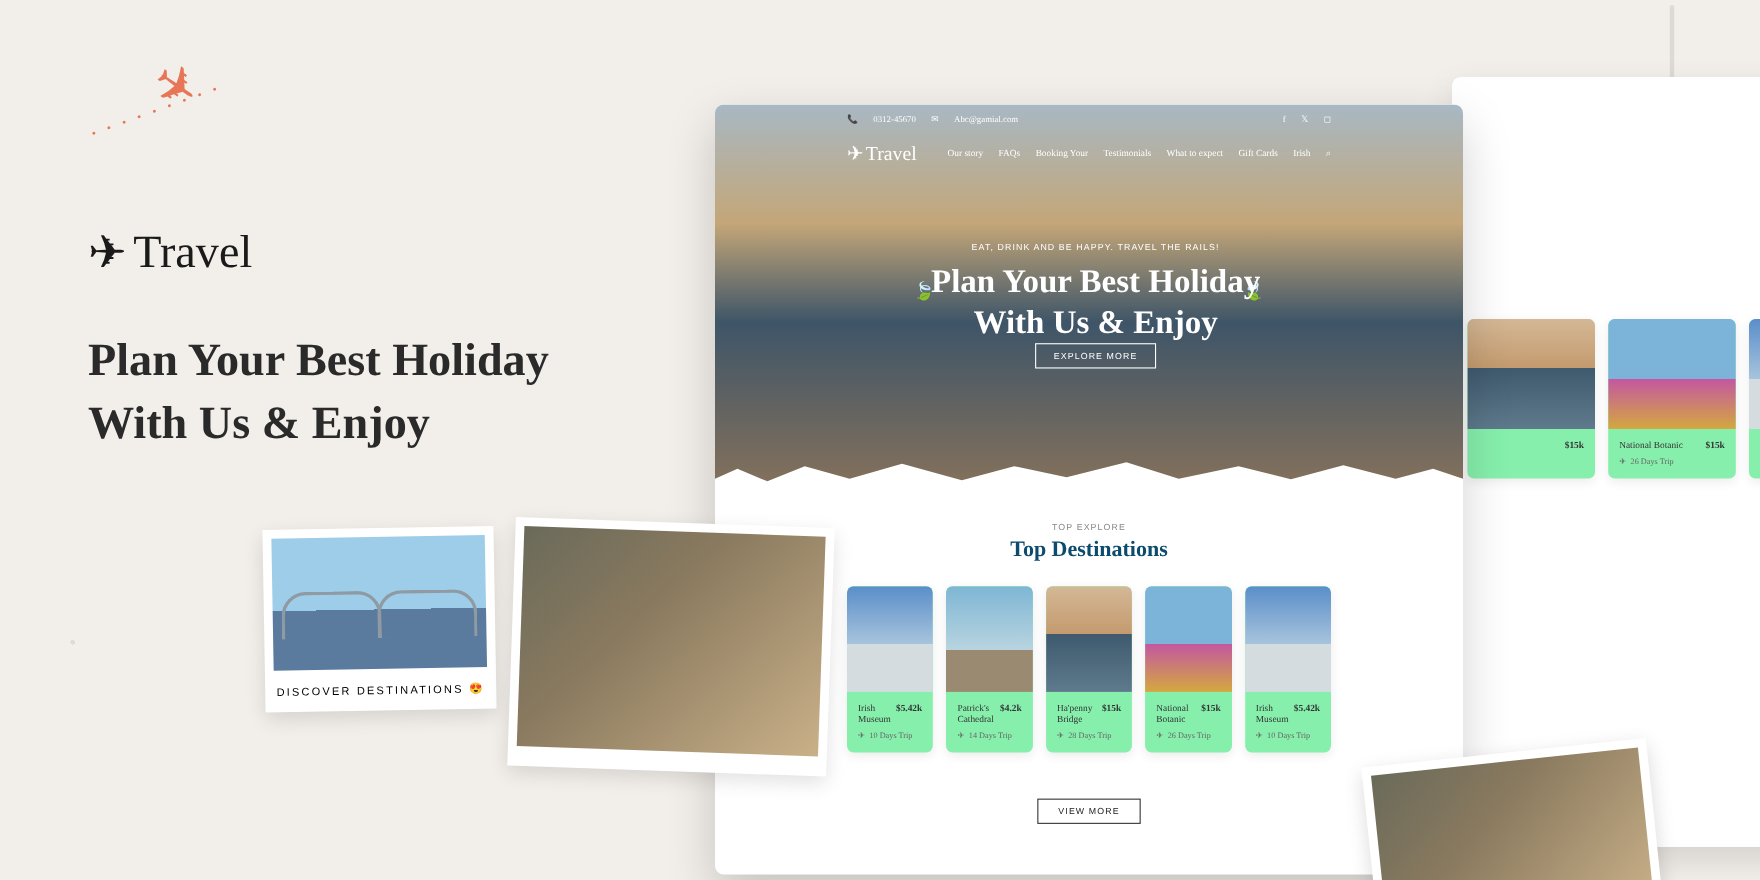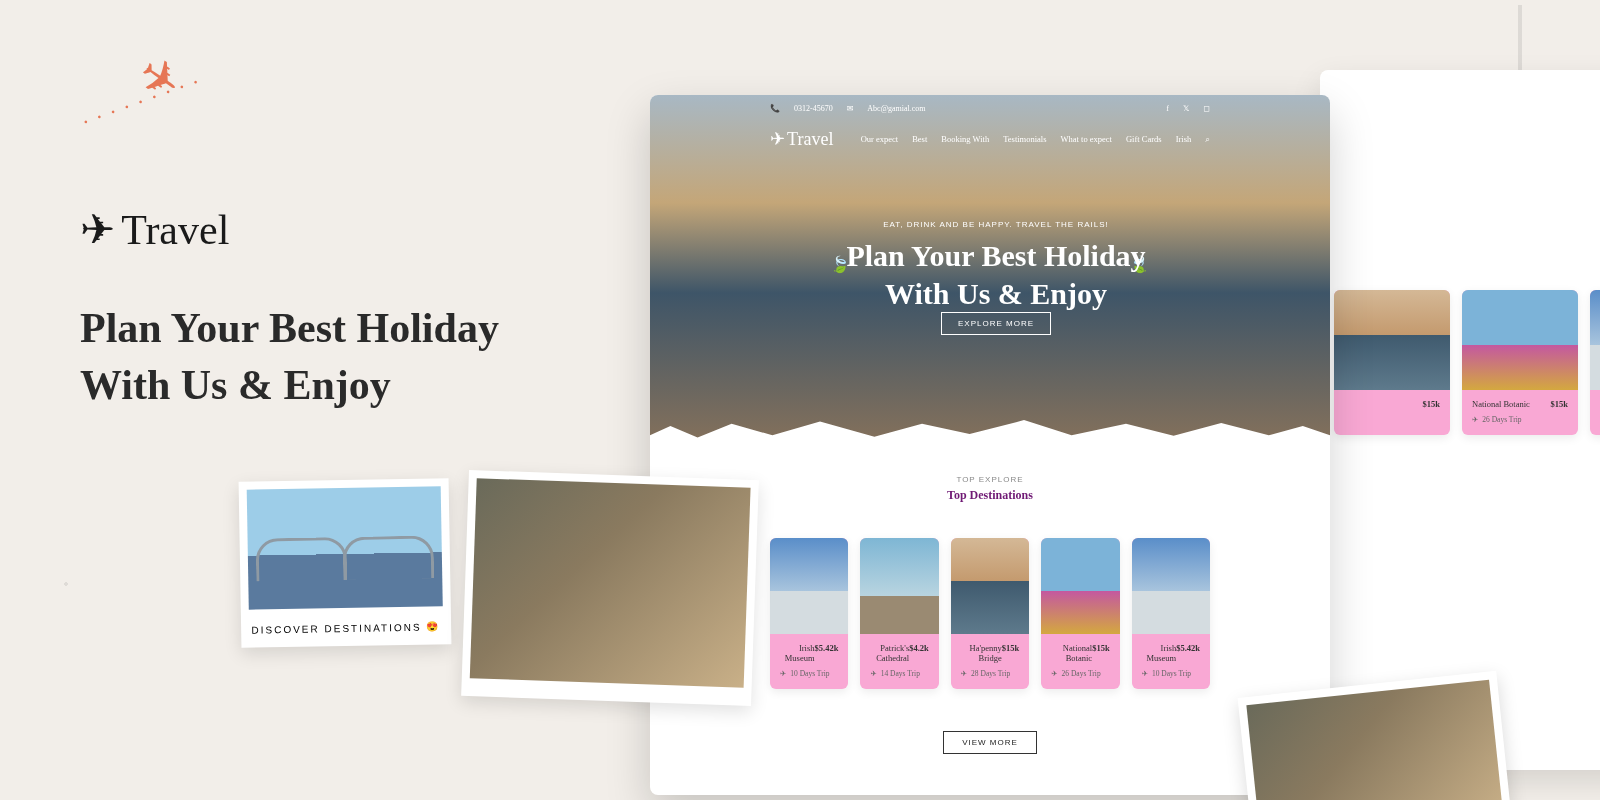--- a/index.html
+++ b/index.html
@@ -43,23 +43,23 @@
 .hero-center{position:absolute;top:125px;left:12px;right:0;text-align:center;color:#fff}
 .hero-center .tag{font-size:8px;letter-spacing:1px;font-family:Arial,sans-serif}
 .hero-center h1{font-size:30px;font-weight:700;margin-top:8px;line-height:1.25}
 .hero-center .cta{display:inline-block;border:1px solid #fff;padding:6px 16px;font-size:8px;letter-spacing:1px;font-family:Arial,sans-serif}
 .leaf{position:absolute;top:160px;font-size:16px;color:#fff}
 .leaf.l{left:180px}.leaf.r{right:180px;transform:scaleX(-1)}
 .tear{position:absolute;bottom:-1px;left:0;right:0;height:46px;background:#fff;clip-path:polygon(0 55%,3% 35%,7% 60%,12% 30%,18% 55%,25% 25%,33% 58%,40% 30%,47% 52%,55% 22%,62% 55%,70% 30%,77% 56%,84% 28%,91% 55%,96% 35%,100% 55%,100% 100%,0 100%)}
 
 .section{padding:20px 120px 30px;text-align:center}
 .section .sub{font-size:8px;letter-spacing:1px;color:#888;font-family:Arial,sans-serif}
-.section h2{font-size:12px;margin-top:4px;color:#701a75}
-.cards{display:flex;gap:12px;margin-top:35px}
-.card{flex:1;background:#f9a8d4;border-radius:6px;box-shadow:0 3px 10px rgba(0,0,0,.08);overflow:hidden;font-family:Arial,sans-serif;text-align:right}
+.section h2{font-size:20px;margin-top:4px;color:#0c4a6e}
+.cards{display:flex;gap:12px;margin-top:22px}
+.card{flex:1;background:#86efac;border-radius:6px;box-shadow:0 3px 10px rgba(0,0,0,.08);overflow:hidden;font-family:Arial,sans-serif;text-align:left}
 .card .thumb{height:96px}
 .card .body{padding:9px 10px 11px}
 .card .row1{display:flex;justify-content:space-between;font-size:8.5px;color:#333}
 .card .row1 .price{color:#333;font-weight:600}
 .card .row2{margin-top:6px;font-size:7.5px;color:#666;display:flex;align-items:center;gap:4px}
 .viewmore{display:inline-block;margin-top:42px;border:1px solid #333;padding:6px 18px;font-size:8px;letter-spacing:1px;font-family:Arial,sans-serif;color:#222}
 
 
 .preview2{position:absolute;left:1320px;top:70px;width:400px;height:700px;background:#fff;border-radius:8px;box-shadow:0 12px 30px rgba(0,0,0,.12);transform:rotate(0deg);z-index:1}
 .preview2 .strip{display:flex;gap:12px;padding:220px 14px 0}
@@ -116,23 +116,23 @@
         <span>𝕏</span>
         <span>◻</span>
       </div>
     </div>
     <div class="nav">
       <div class="brand">
         <span>✈</span>
         <span>Travel</span>
       </div>
       <div class="links">
-        <span>Our expect</span>
-        <span>Best</span>
-        <span>Booking With</span>
+        <span>Our story</span>
+        <span>FAQs</span>
+        <span>Booking Your</span>
         <span>Testimonials</span>
         <span>What to expect</span>
         <span>Gift Cards</span>
         <span>Irish</span>
         <span>⌕</span>
       </div>
     </div>
     <span class="leaf l">🍃</span>
     <span class="leaf r">🍃</span>
     <div class="hero-center">

